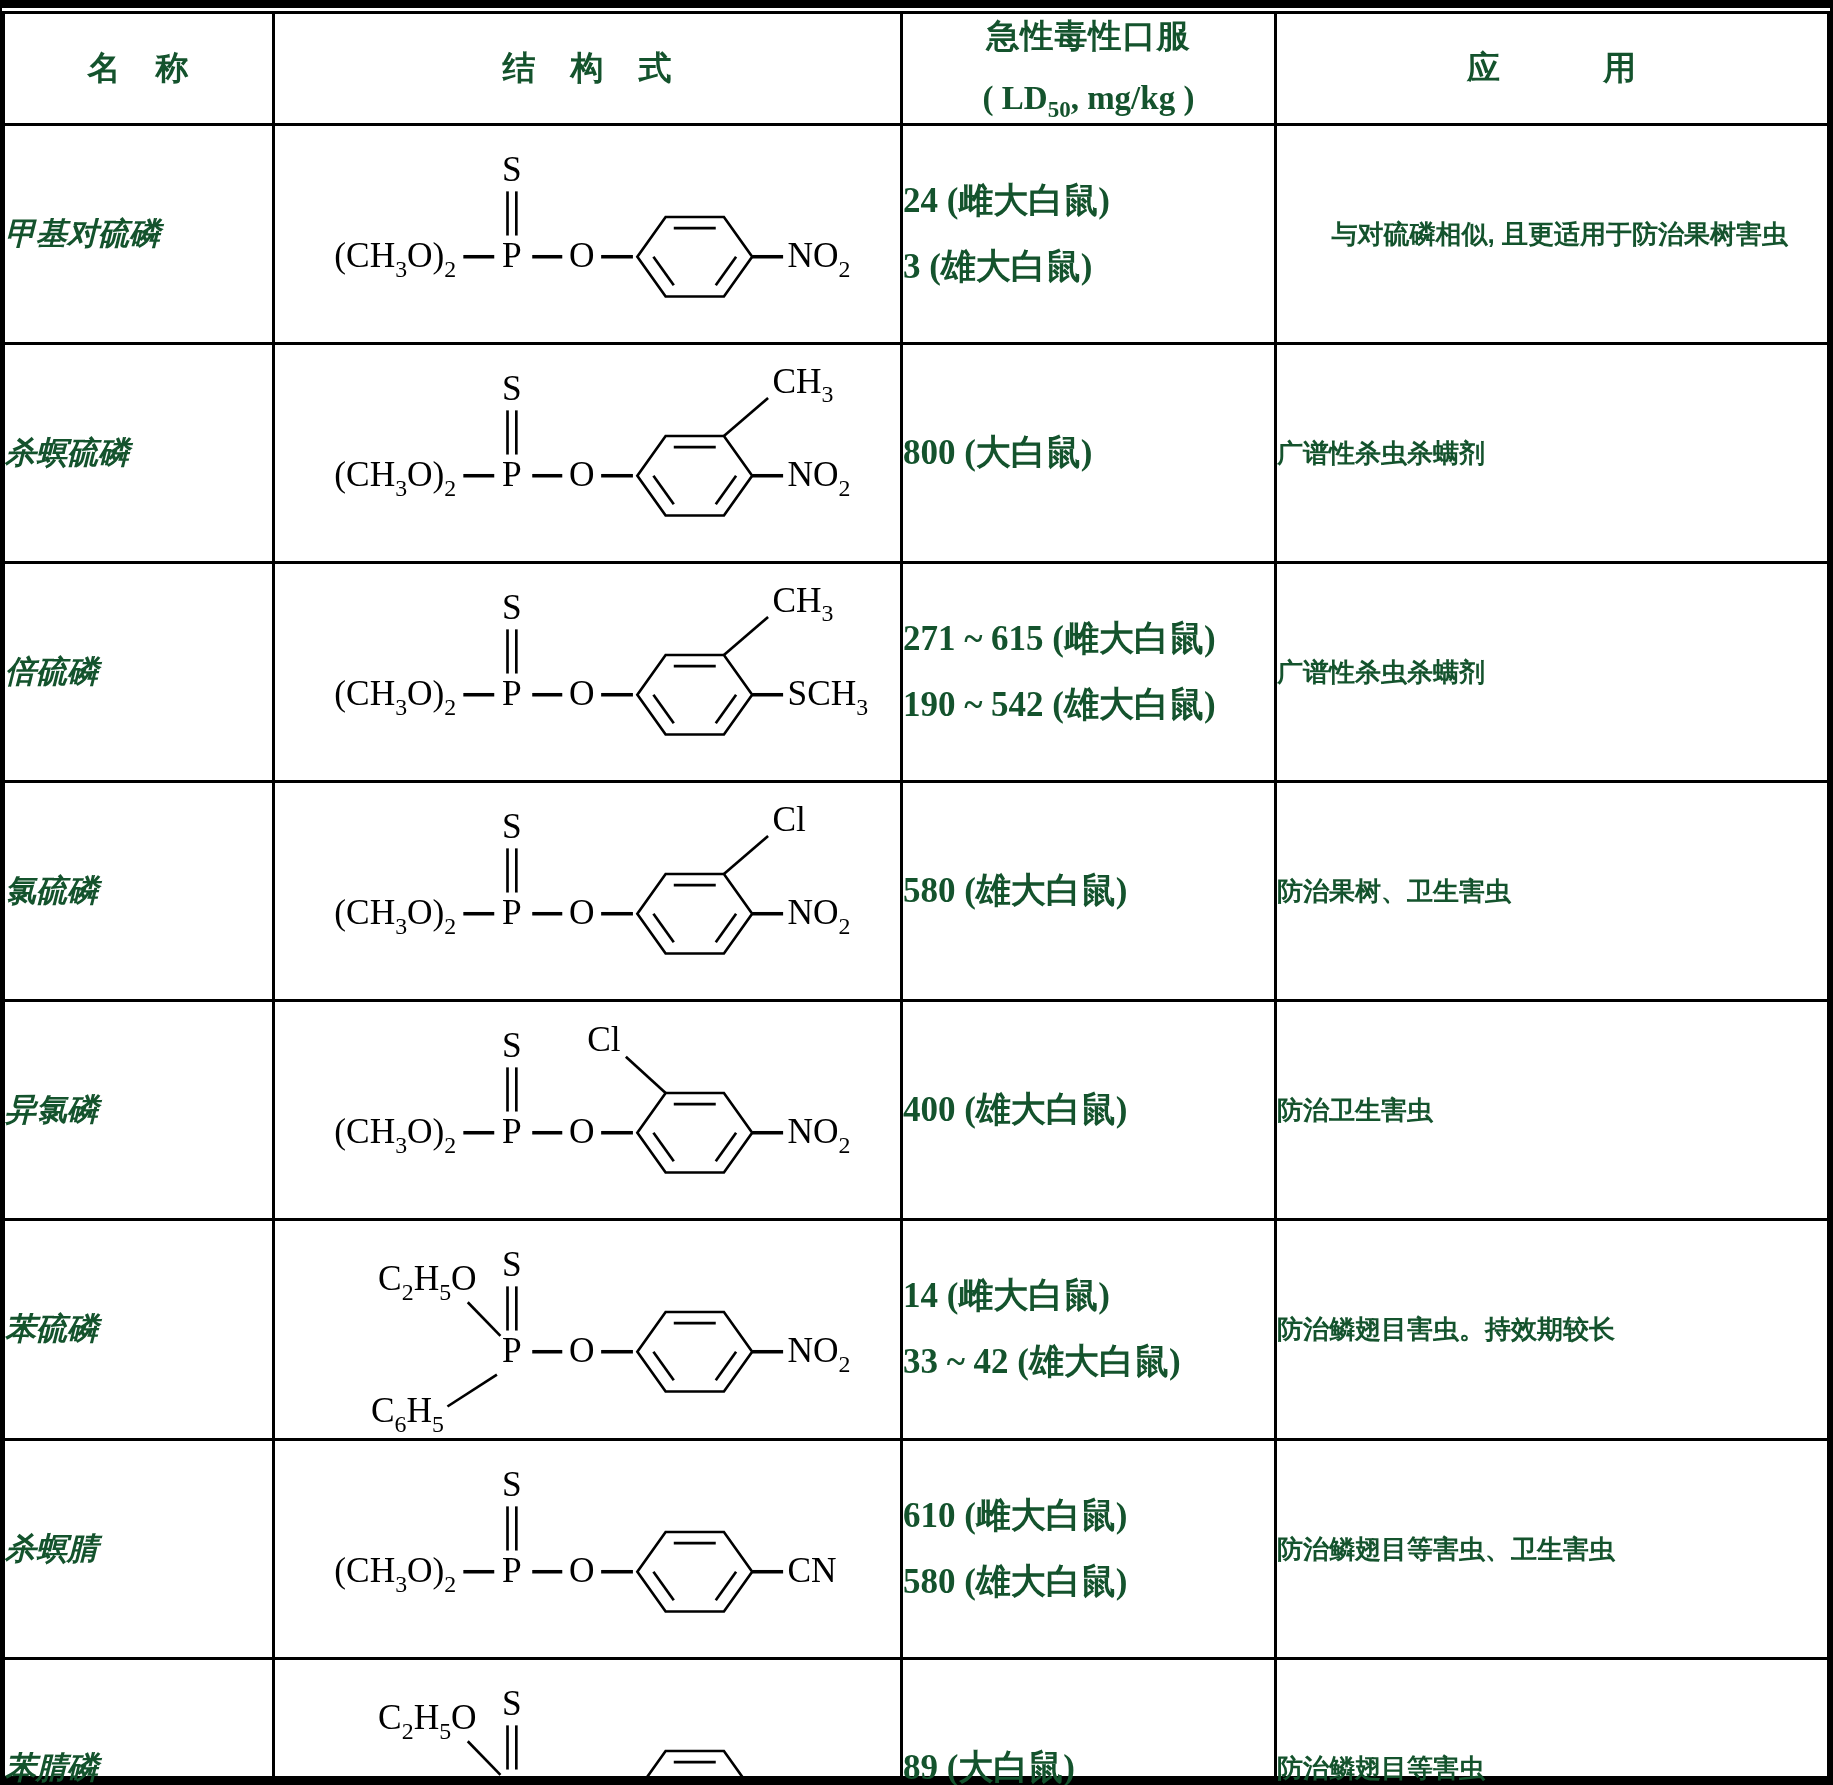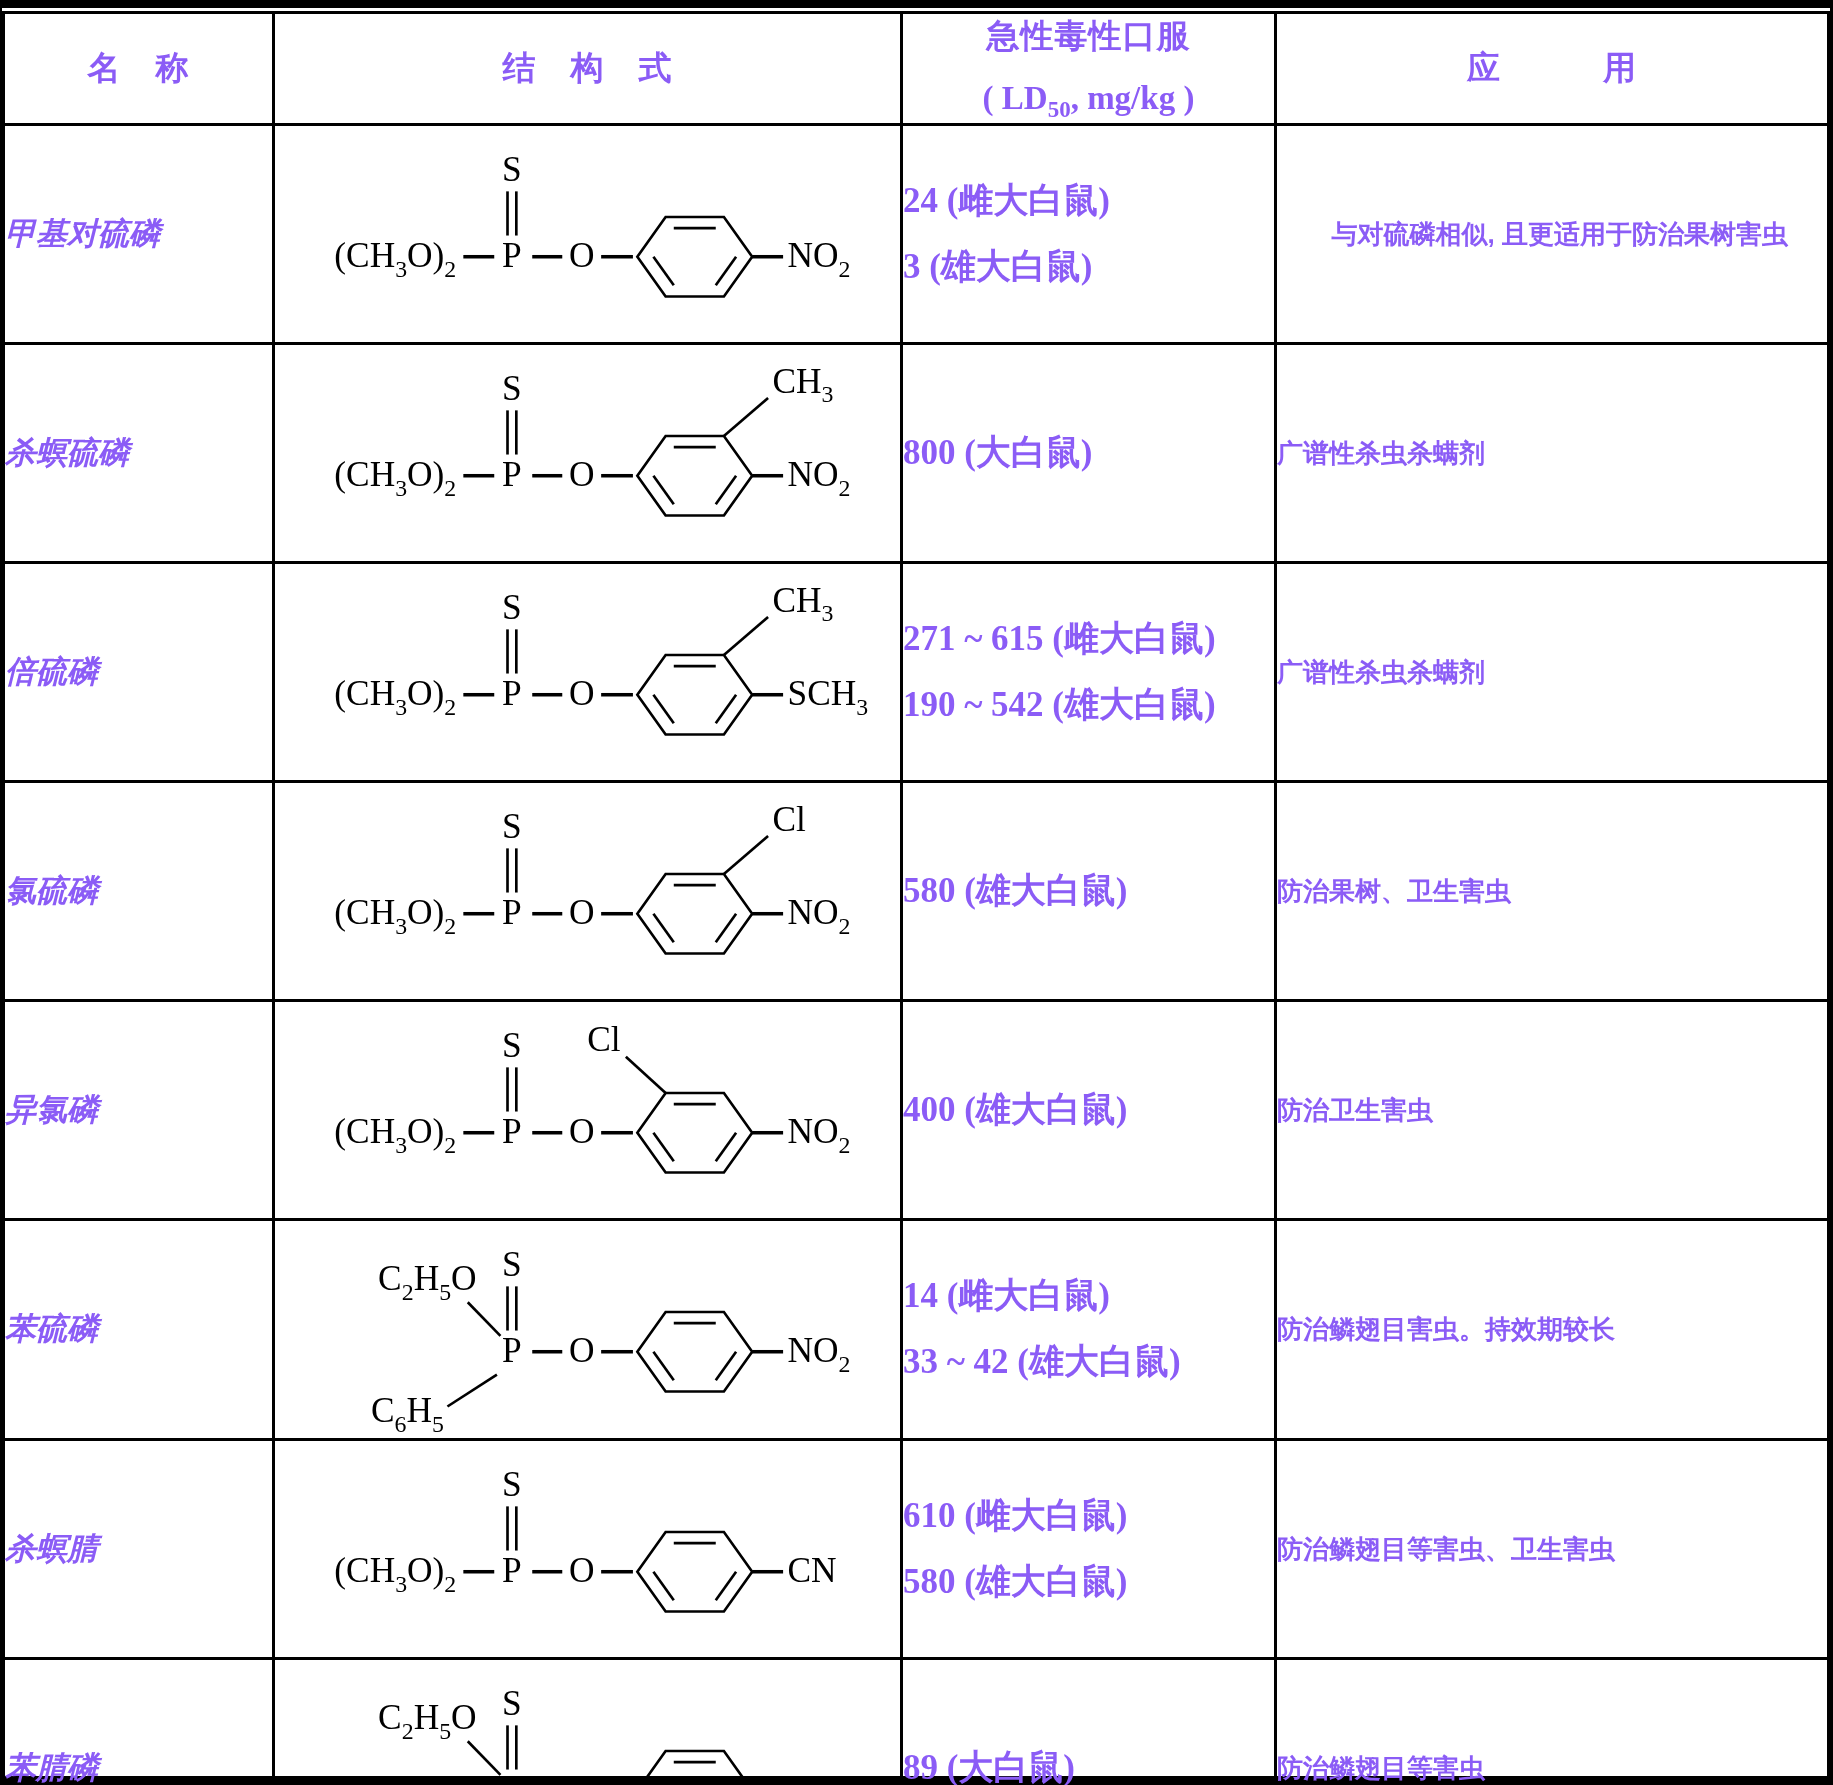--- a/index.html
+++ b/index.html
@@ -1,18 +1,18 @@
 <!DOCTYPE html>
 <html><head>
 <meta charset="utf-8">
 <style>
   html,body{margin:0;padding:0;background:#fff;}
   .page{
     width:1833px;height:1785px;box-sizing:border-box;
-    background:#fff;color:#8b5cf6;
+    background:#fff;color:#14532d;
     border-top:8px solid #000;border-bottom:9px solid #000;
     border-left:2px solid #000;border-right:3px solid #000;
     padding:3px 0 4px 0;
   }
   table.tbl{width:100%;border-collapse:collapse;table-layout:fixed;}
   .tbl th,.tbl td{border:3px solid #000;padding:0;vertical-align:middle;box-sizing:border-box;}
   .tbl thead th{height:104px;}
   .cjk{font-family:"Liberation Sans","DejaVu Sans",sans-serif;font-weight:700;}
   .hdr{font-size:33px;text-align:center;letter-spacing:1px;}
   .hdr-sub{font-family:"Liberation Serif","DejaVu Serif",serif;font-weight:600;font-size:33px;margin-top:21px;}

